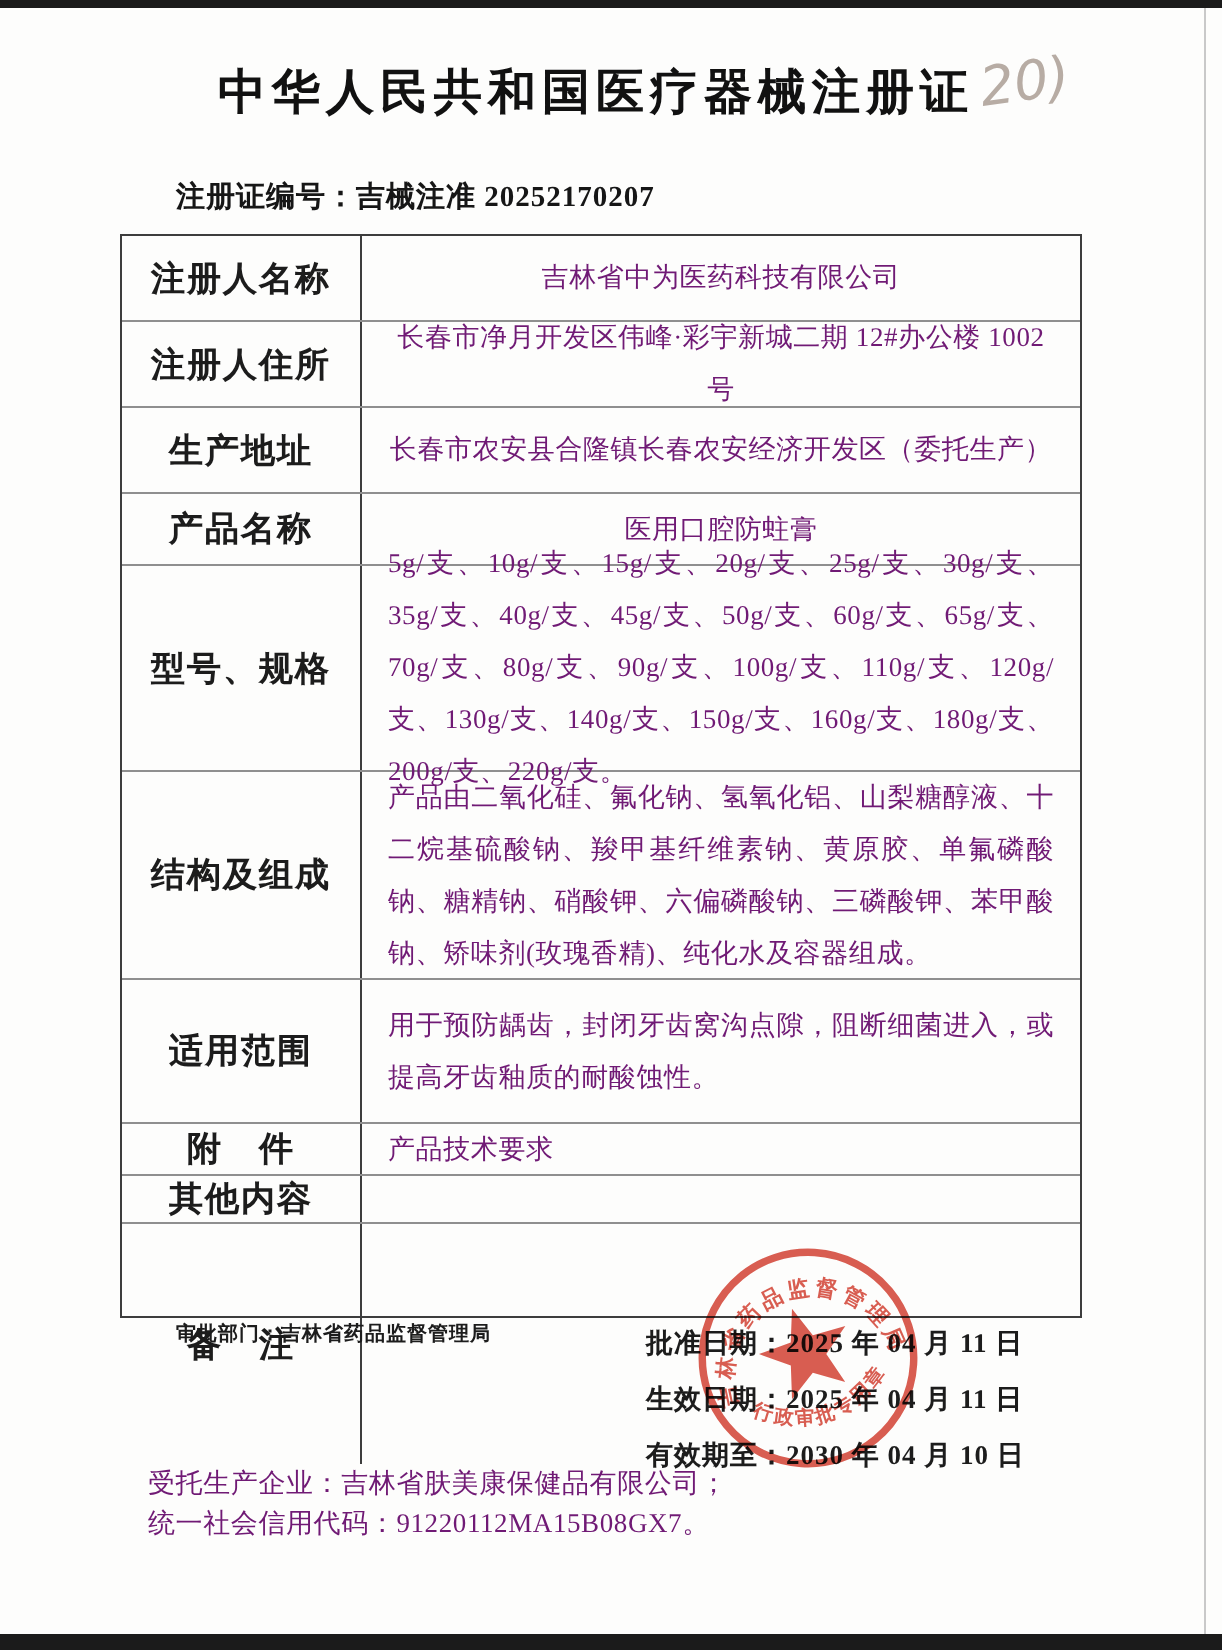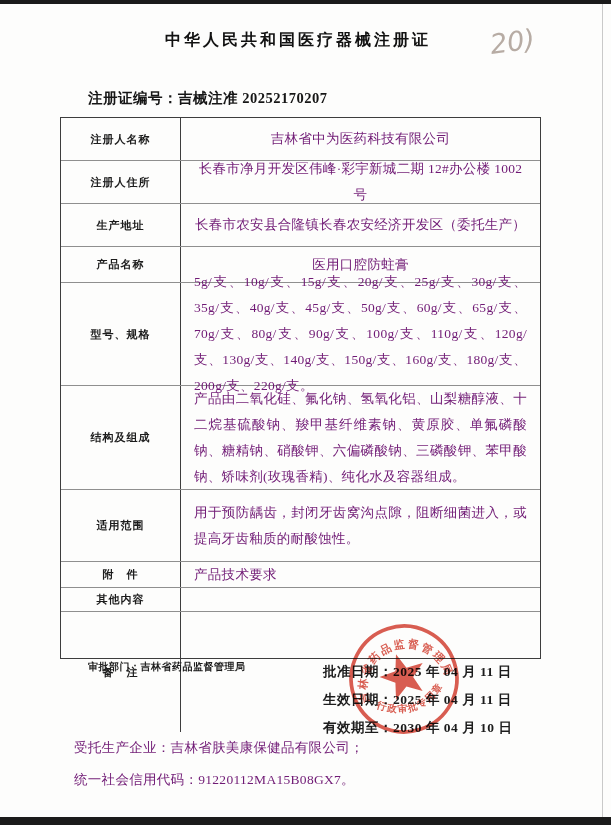--- a/index.html
+++ b/index.html
@@ -7,21 +7,21 @@
     position:relative;width:611px;height:825px;background:#fdfdfc;overflow:hidden;
     font-family:"Liberation Serif","DejaVu Serif",serif;color:#222;
   }
   .bar-top{position:absolute;left:0;top:0;width:611px;height:4px;background:#1b1b1b;}
   .bar-bottom{position:absolute;left:0;top:817px;width:611px;height:8px;background:#1b1b1b;}
   .edge-right{position:absolute;left:602px;top:4px;width:1px;height:813px;background:#c9c9c9;}
 
   .doc-title{
     position:absolute;left:0;top:30px;width:596px;text-align:center;
     font-family:"Liberation Sans","DejaVu Sans",sans-serif;
-    font-size:16px;font-weight:700;letter-spacing:3px;color:#111;
+    font-size:24px;font-weight:700;letter-spacing:3px;color:#111;
   }
   .hand-note{
     position:absolute;left:490px;top:26px;
     font-family:"DejaVu Sans","Liberation Sans",sans-serif;
     font-style:italic;font-size:27px;color:#b7aca4;transform:rotate(-8deg);
     user-select:none;
   }
   .reg-line{
     position:absolute;left:88px;top:89px;font-size:14.5px;font-weight:700;color:#161616;
     letter-spacing:.5px;
@@ -29,29 +29,29 @@
 
   .cert-table{
     position:absolute;left:60px;top:117px;width:481px;
     border:1.4px solid #3d3d3d;box-sizing:border-box;background:#fdfdfc;
   }
   .row{display:flex;box-sizing:border-box;border-top:1px solid #8f8f8f;}
   .row:first-child{border-top:none;}
   .cell-label{
     width:120px;flex:0 0 120px;box-sizing:border-box;border-right:1.3px solid #3d3d3d;
     display:flex;align-items:center;justify-content:center;
-    font-size:11px;font-weight:700;color:#1c1c1c;letter-spacing:1px;text-align:center;
+    font-size:17px;font-weight:700;color:#1c1c1c;letter-spacing:1px;text-align:center;
   }
   .cell-value{
     flex:1;box-sizing:border-box;padding:0 13px;display:flex;align-items:center;
     font-size:13.5px;color:#701a75;line-height:26px;letter-spacing:.3px;
   }
   .val-center{justify-content:center;text-align:center;}
   .val-left{justify-content:flex-start;text-align:justify;}
-  .pre{white-space:pre-line;line-height:32px;}
+  .pre{white-space:pre-line;line-height:20px;}
   .r1{height:42px;} .r2{height:43px;} .r3{height:43px;} .r4{height:36px;}
   .r5{height:103px;} .r6{height:104px;} .r7{height:72px;}
   .r8{height:26px;} .r9{height:24px;gap:12px;} .r10{height:47px;flex-direction:column;}
 
   .footer-dept{
     position:absolute;left:88px;top:660px;font-size:10px;font-weight:700;color:#1c1c1c;
     letter-spacing:.5px;
   }
   .footer-dates{
     position:absolute;left:323px;top:658px;font-size:13.5px;font-weight:700;color:#1c1c1c;

